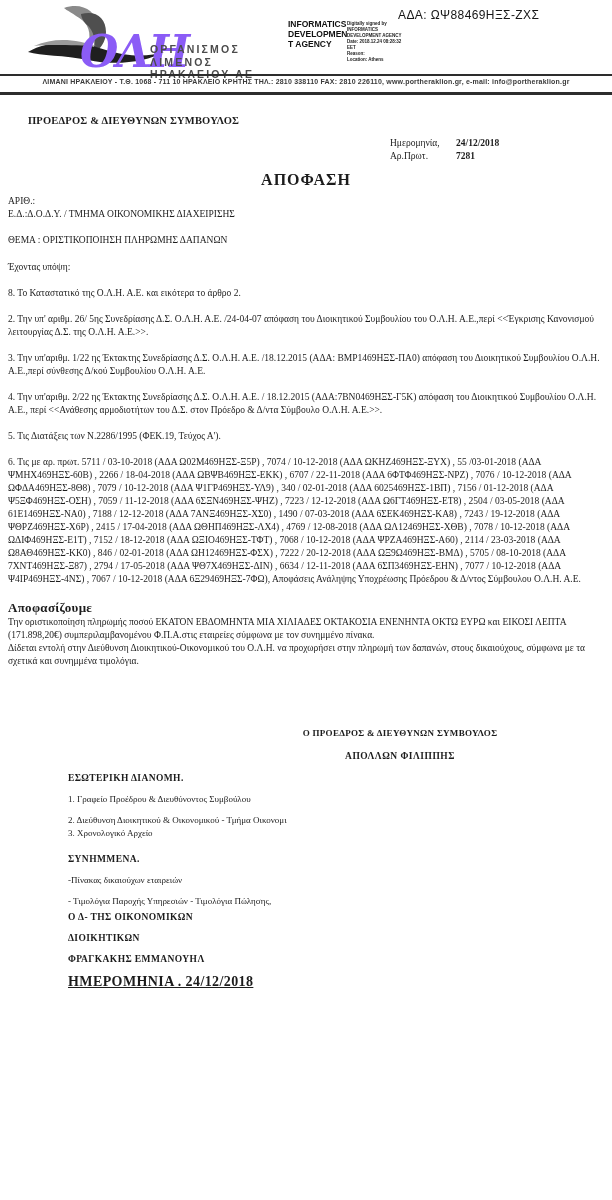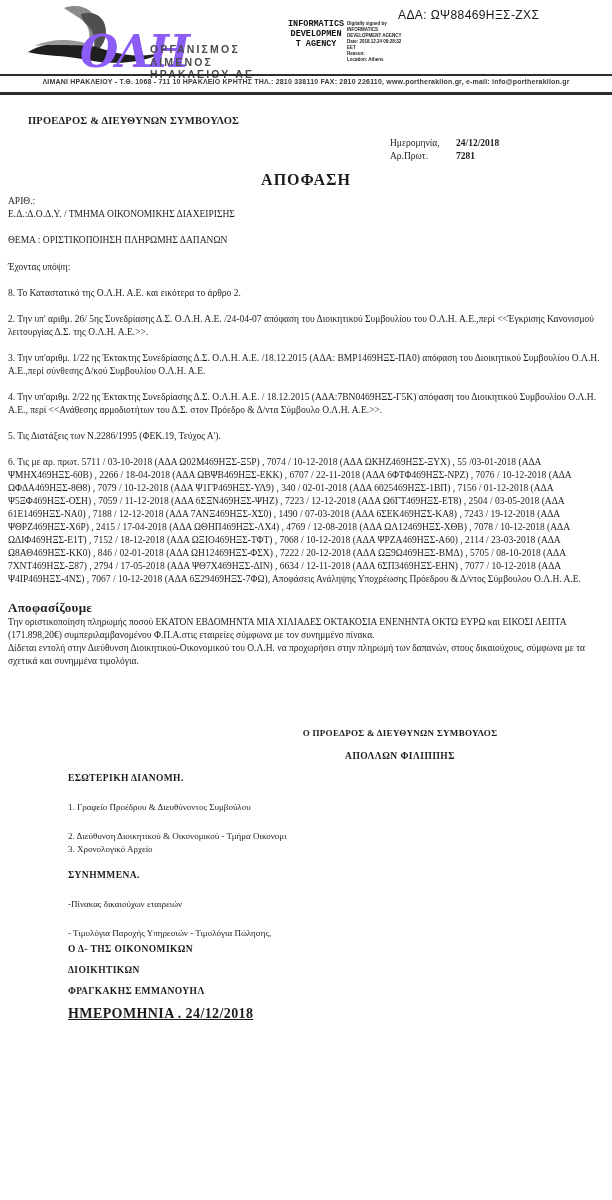--- a/index.html
+++ b/index.html
@@ -14,22 +14,22 @@
     font-family:"DejaVu Serif", serif; font-weight:bold; font-style:italic;
     font-size:44px; color:#8b5cf6; letter-spacing:-2px; line-height:1;
   }
   .org-name {
     position:absolute; left:150px; top:43px;
     font-family:"Liberation Sans", sans-serif; font-weight:bold;
     font-size:10.5px; color:#4b4b4b; letter-spacing:2.2px; line-height:1.2;
   }
   .stamp-agency {
     position:absolute; left:288px; top:20px;
-    font-family:Liberation Mono, monospace; font-weight:600;
-    font-size:8.5px; line-height:1.15; color:#111; white-space:pre-line;text-align:center;
+    font-family:Liberation Sans, sans-serif; font-weight:600;
+    font-size:8.5px; line-height:1.15; color:#111; white-space:pre-line;
   }
   .stamp-details {
     position:absolute; left:347px; top:21px;
     font-family:"Liberation Sans", sans-serif; font-weight:bold;
     font-size:4.5px; line-height:1.35; color:#222; white-space:pre-line;
   }
   .ada {
     position:absolute; left:398px; top:8px;
     font-family:"Liberation Sans", sans-serif; font-size:12px;
     letter-spacing:0.4px; color:#161616;
@@ -58,21 +58,21 @@
   .decide-body { margin-top:2px; }
 
   
   .sig { position:absolute; left:290px; top:708px; width:220px; text-align:center;margin-top:20px; }
   .sig-title { font-weight:bold; font-size:9px; letter-spacing:0.3px; }
   .sig-name  { font-weight:bold; font-size:9.5px; margin-top:13px; letter-spacing:0.5px; }
 
   
   .footer { position:absolute; left:68px; top:772px; font-size:9px; line-height:12px; }
   .f-head { font-weight:bold; font-size:9.5px; letter-spacing:0.4px; }
-  .f-item { margin-top:17px; }
+  .f-item { margin-top:9px; }
   .f-item.tight { margin-top:1px; }
   .f-gap { margin-top:14px; }
   .officer-line { font-weight:bold; font-size:9.5px; letter-spacing:0.4px; margin-top:4px; }
   .officer-line.sp { margin-top:9px; }
   .date-line { font-weight:bold; font-size:14px; letter-spacing:0.4px; margin-top:11px; text-decoration:underline; }
 </style>
 </head>
 <body>
 
 <div class="page">

